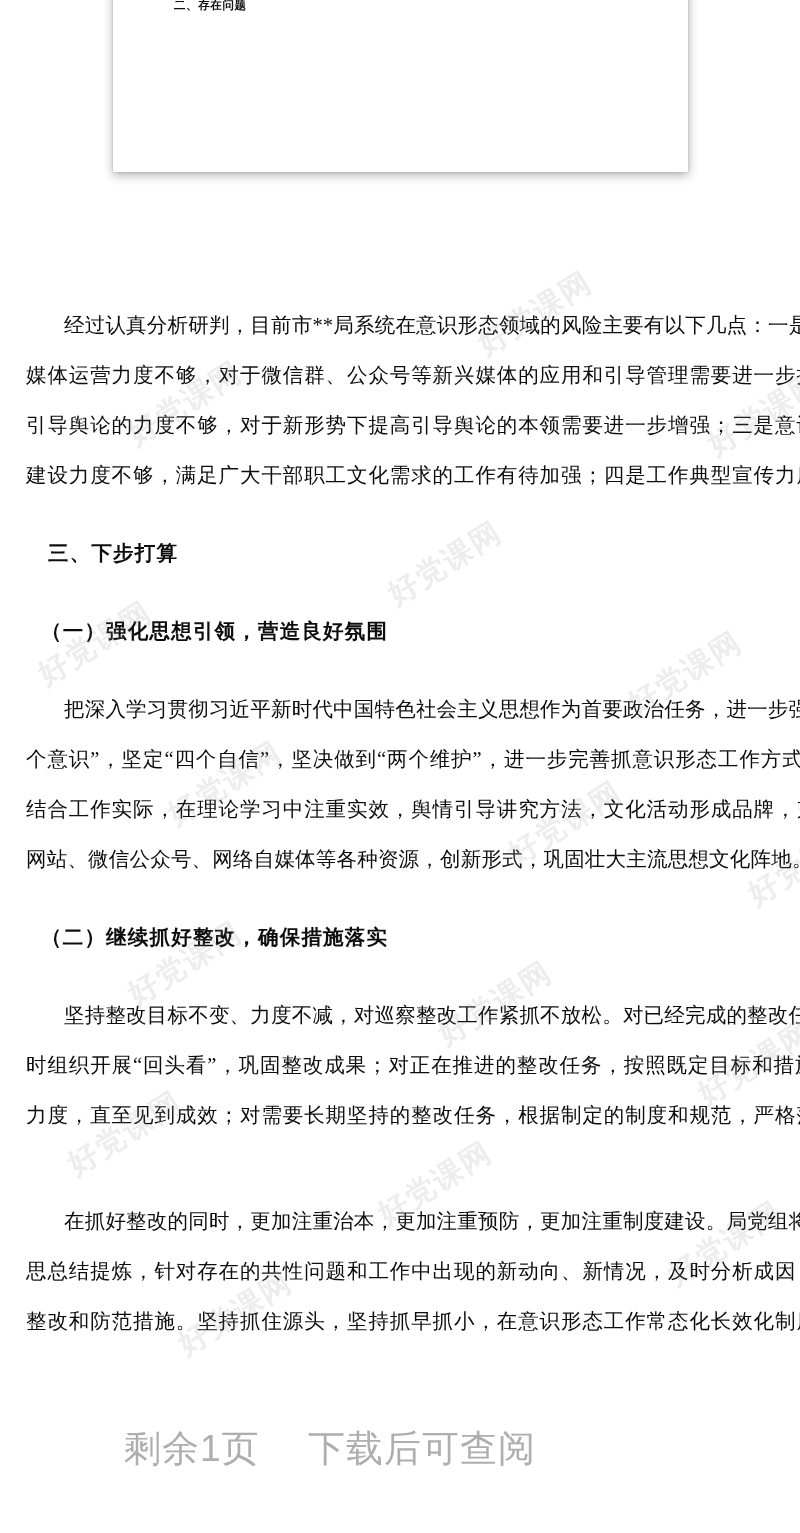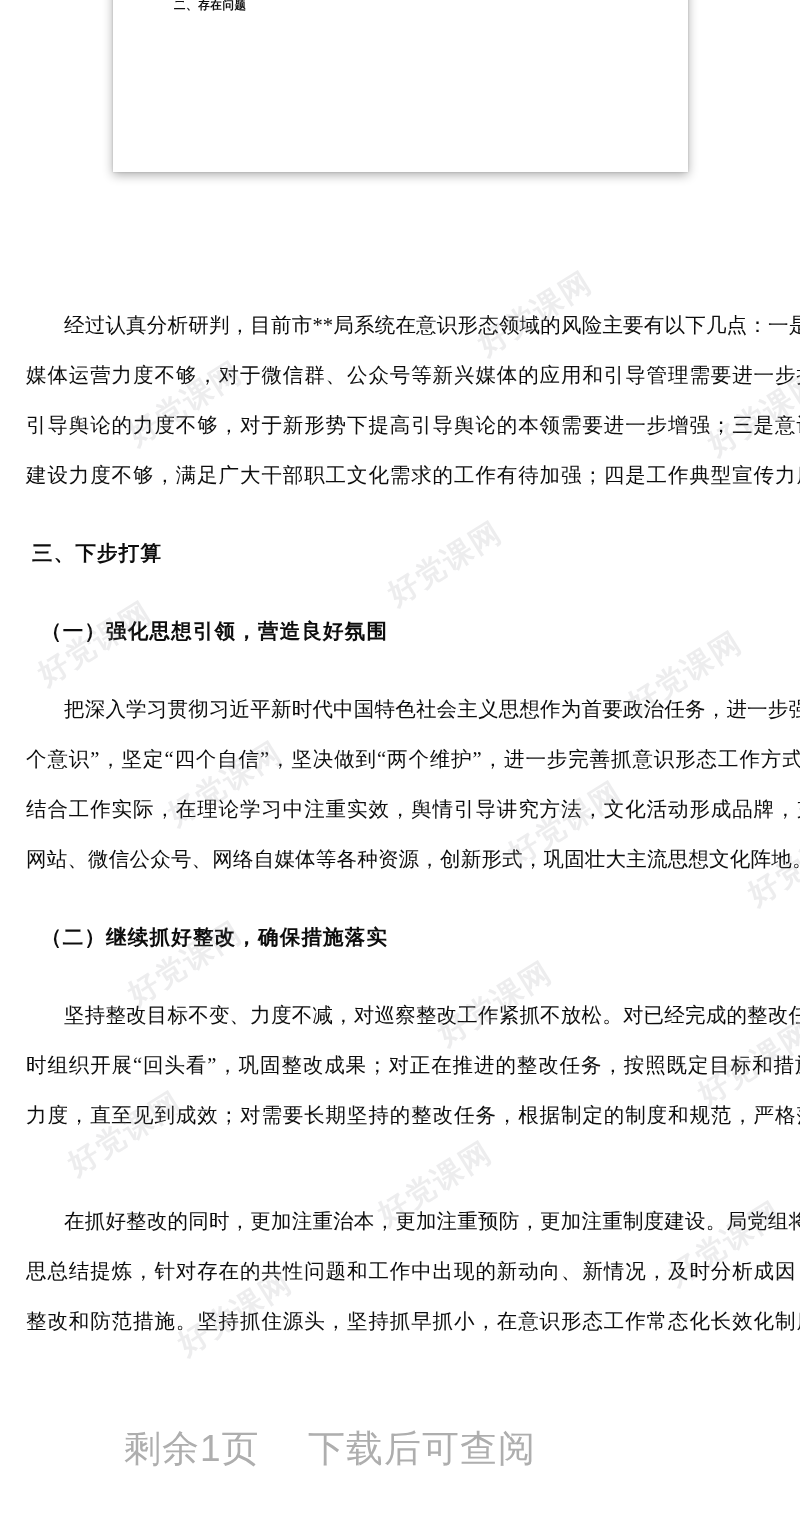--- a/index.html
+++ b/index.html
@@ -67,21 +67,21 @@
   .para .ln.wide { letter-spacing: 0.9px; }
 
   .heading1, .heading2 {
     font-weight: bold;
     margin: 0;
     height: 50px;
     line-height: 50px;
     padding-left: 64px;
     letter-spacing: 1.2px;
   }
-  .heading1 { padding-left: 32px; }
+  .heading1 { padding-left: 32px; margin-left: 16px; }
   .heading2 { padding-left: 41px; }
 
   .spacer-sm { height: 28px; }
 
   
   #watermarks {
     position: absolute;
     left: 0; top: 0;
     width: 800px; height: 1533px;
     z-index: 4;

